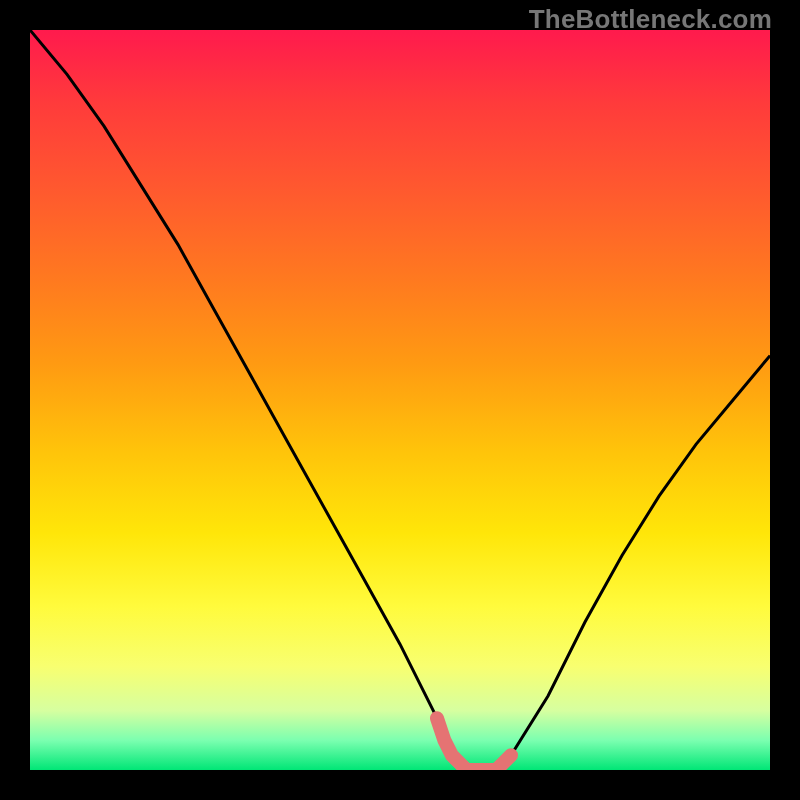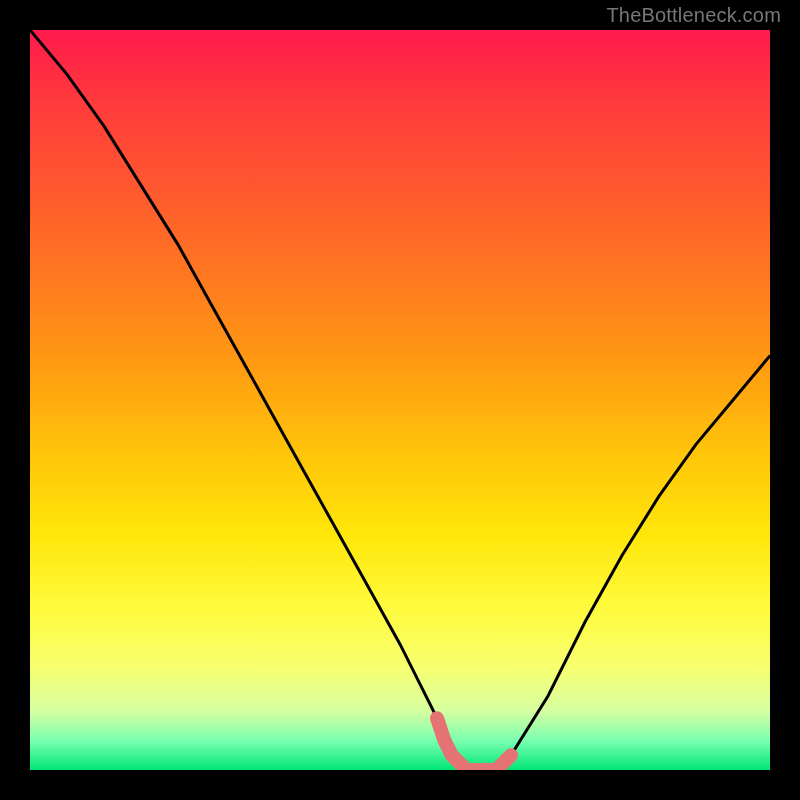--- a/index.html
+++ b/index.html
@@ -35,24 +35,24 @@
       #ffe609 68%,
       #fffb3d 78%,
       #f8ff70 86%,
       #d6ffa0 92%,
       #7bffb0 96%,
       #00e676 100%);
   }
   .watermark {
     position: absolute;
     top: 4px;
-    right: 19px;
+    right: 28px;
     color: #777;
-    font-size: 20px;
-    font-weight: 400;
+    font-size: 26px;
+    font-weight: 700;
     letter-spacing: 0.2px;
     user-select: none;
   }
   svg.curve {
     position: absolute;
     left: 0;
     top: 0;
     width: 740px;
     height: 740px;
   }

